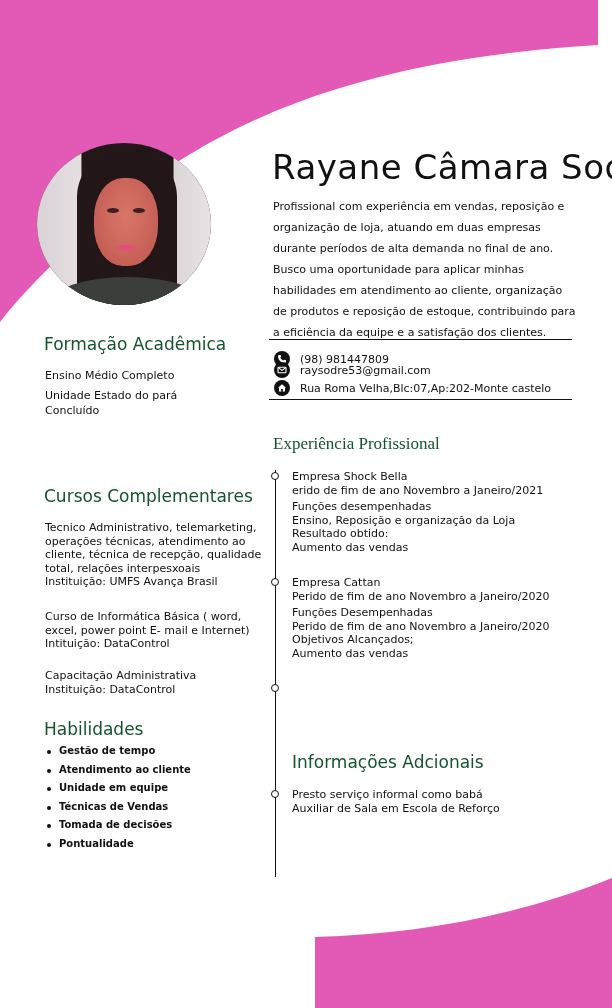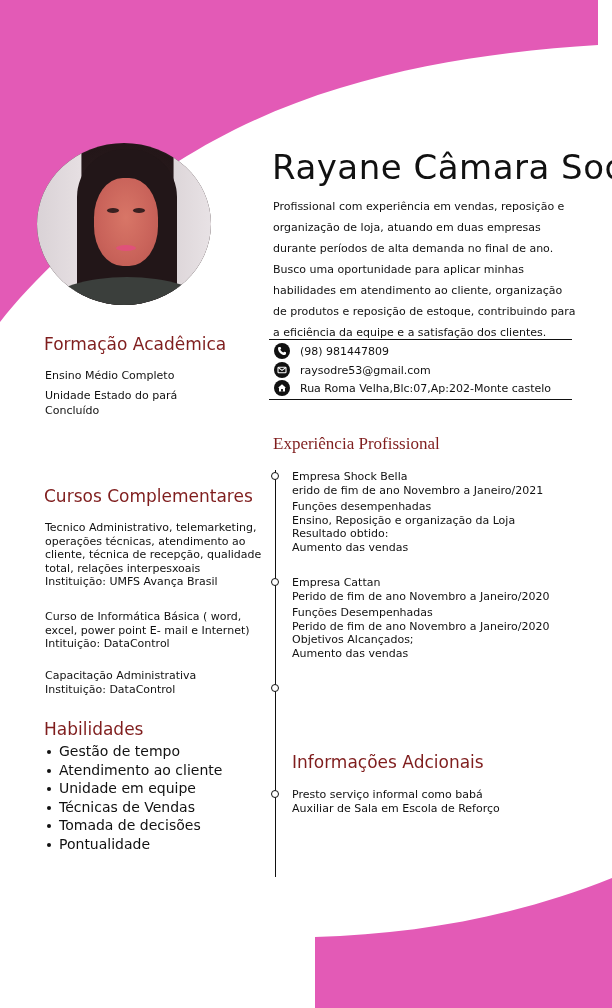--- a/index.html
+++ b/index.html
@@ -16,34 +16,34 @@
       background: linear-gradient(90deg, #d9d2d6 0%, #e6dfe2 25%, transparent 26%, transparent 78%, #ddd6d9 79%, #e8e2e5 100%); }
     .photo .hair { position:absolute; left:40px; top:6px; width:100px; height:160px; border-radius:48px 48px 10px 10px; background:#221618; }
     .photo .face { position:absolute; left:57px; top:35px; width:64px; height:88px; border-radius:45%; background: radial-gradient(ellipse at 50% 45%, #d87667 0%, #c9635a 60%, #b9574f 100%); }
     .photo .eye { position:absolute; top:65px; width:12px; height:5px; border-radius:50%; background:#3a2020; }
     .photo .lips { position:absolute; left:79px; top:102px; width:20px; height:6px; border-radius:50%; background:#e0517a; }
     .photo .shirt { position:absolute; left:15px; top:134px; width:150px; height:50px; border-radius:50% 50% 0 0; background:#3b3f3c; }
 
     .name { left: 272px; top: 147px; font-size: 34px; font-weight: normal; letter-spacing: 0.5px; white-space: nowrap; }
     .summary { left: 273px; top: 196px; width: 305px; font-size: 11px; line-height: 21px; color:#111; }
 
-    .h2 { font-size: 17px; color: #7f1d1d; white-space: nowrap; }
+    .h2 { font-size: 17px; color: #14532d; white-space: nowrap; }
     .txt { font-size: 11px; line-height: 13.5px; color: #111; white-space: nowrap; }
 
     .contact { left: 269px; top: 339px; width: 303px; height: 61px; border-top: 1px solid #111; border-bottom: 1px solid #111; }
     .contact-row { position: absolute; left: 5px; height: 18px; display: flex; align-items: center; }
     .contact-row .ic { width: 16px; height: 16px; border-radius: 50%; background: #111; display:flex; align-items:center; justify-content:center; margin-right: 10px; }
     .contact-row .ic svg { width: 10px; height: 10px; }
     .contact-row span.t { font-size: 11px; color:#111; white-space: nowrap; }
 
     .timeline { left: 275px; top: 470px; width: 1px; height: 407px; background: #111; }
     .dot { position:absolute; width: 8px; height: 8px; border: 1px solid #111; border-radius: 50%; background: #fff; }
 
     ul.skills { list-style: none; }
-    ul.skills li { position: relative; padding-left: 14px; font-size: 14px; height: 18.6px; line-height: 18.6px; white-space: nowrap; }
+    ul.skills li { position: relative; padding-left: 14px; font-size: 10px; height: 18.6px; line-height: 18.6px; white-space: nowrap; font-weight: bold; }
     ul.skills li::before { content: ""; position: absolute; left: 2px; top: 8px; width: 4px; height: 4px; border-radius: 50%; background: #111; }
   </style>
 </head>
 <body>
 
 <svg class="bg" viewBox="0 0 612 1008" xmlns="http://www.w3.org/2000/svg">
   <path d="M0,0 L598,0 L598,45 C520,50 430,60 340,88 C250,115 170,160 110,212 C60,255 25,290 0,322 Z" fill="#E35AB6"></path>
   <path d="M315,937 C420,934 520,915 612,878 L612,1008 L315,1008 Z" fill="#E35AB6"></path>
 </svg>
 
@@ -54,21 +54,21 @@
   <div class="eye" style="left:70px"></div>
   <div class="eye" style="left:96px"></div>
   <div class="lips"></div>
   <div class="shirt"></div>
 </div>
 
 <div class="abs name">Rayane Câmara Sodré</div>
 <div class="abs summary">Profissional com experiência em vendas, reposição e organização de loja, atuando em duas empresas durante períodos de alta demanda no final de ano. Busco uma oportunidade para aplicar minhas habilidades em atendimento ao cliente, organização de produtos e reposição de estoque, contribuindo para a eficiência da equipe e a satisfação dos clientes.</div>
 
 <div class="abs contact">
-  <div class="contact-row" style="top:2px">
+  <div class="contact-row" style="top:10px">
     <span class="ic">
       <svg viewBox="0 0 10 10">
           <path d="M2.2,1 L3.6,1 L4.2,2.8 L3.3,3.6 C3.8,4.8 5,6 6.4,6.6 L7.2,5.7 L9,6.3 L9,7.8 C9,8.5 8.4,9 7.6,9 C4,8.7 1.2,6 1,2.4 C1,1.6 1.5,1 2.2,1 Z" fill="#fff"></path>
         </svg>
     </span>
     <span class="t">(98) 981447809</span>
   </div>
   <div class="contact-row" style="top:21px">
     <span class="ic">
       <svg viewBox="0 0 10 10">

